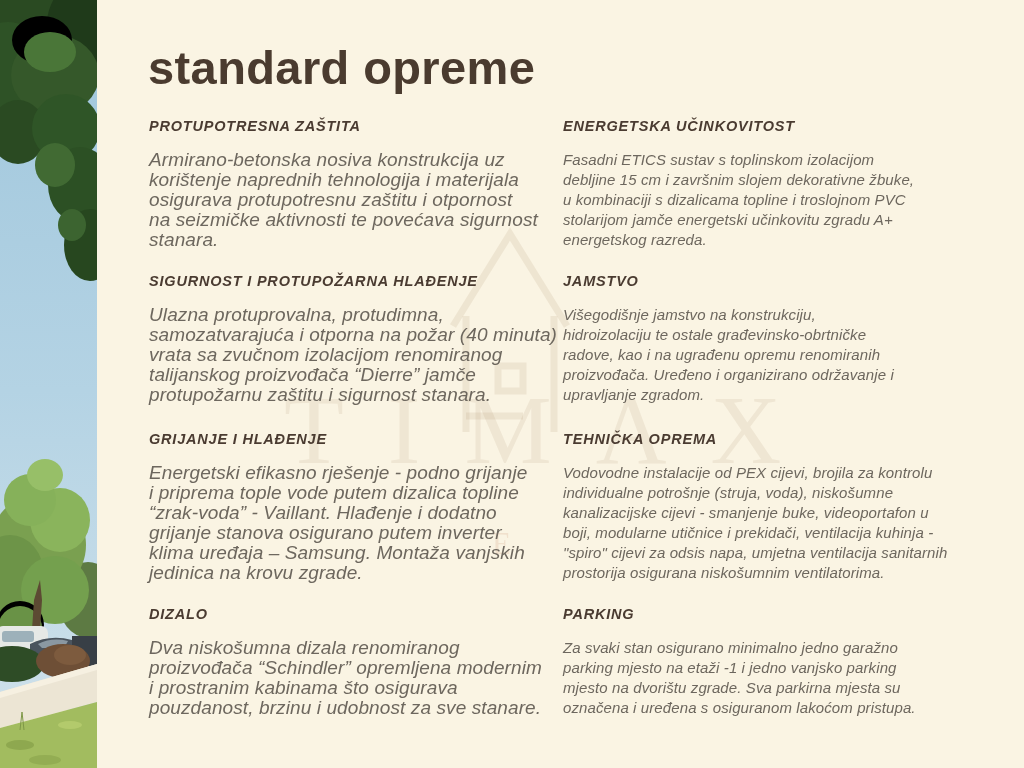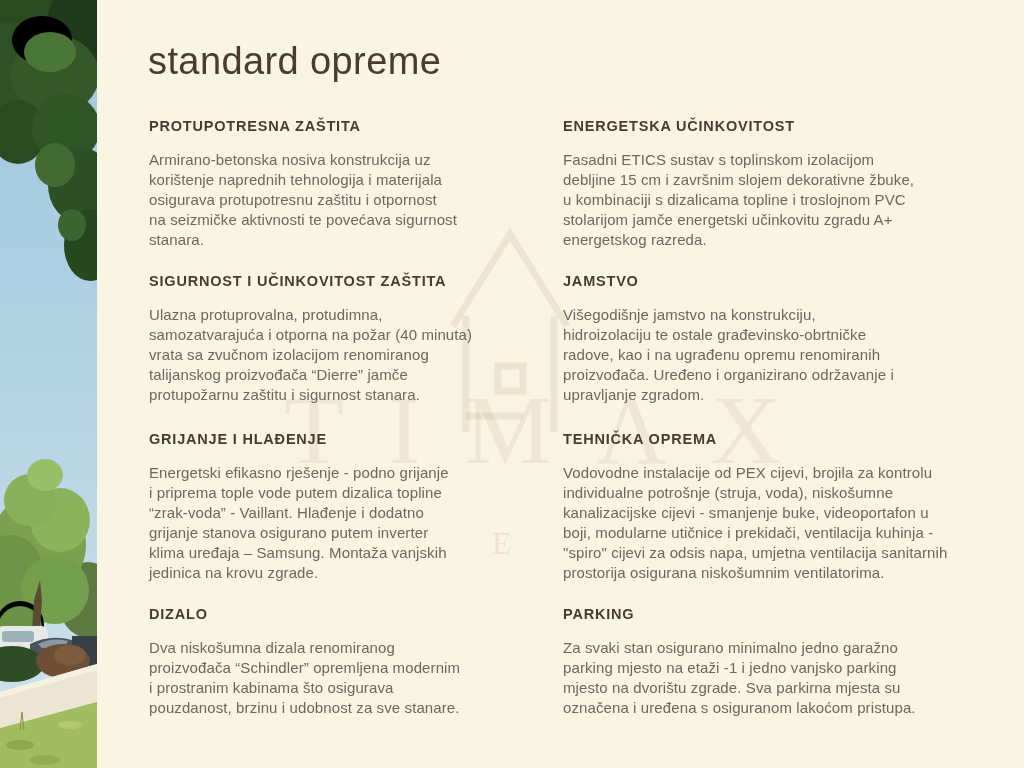--- a/index.html
+++ b/index.html
@@ -4,26 +4,26 @@
 <style>
   html,body { margin:0; padding:0; background:#e8e8e8; }
   .slide {
     position:relative; width:1024px; height:768px;
     background:#faf4e3; overflow:hidden;
     font-family:"Liberation Sans", sans-serif;
   }
   .photo-strip { position:absolute; left:0; top:0; width:97px; height:768px; display:block; }
   .title {
     position:absolute; left:148px; top:40px; margin:0;
-    font-size:38px; font-weight:400; letter-spacing:.4px; color:#4a3b2f;
+    font-size:47px; font-weight:700; letter-spacing:.4px; color:#4a3b2f;
   }
-  .sec { position:absolute; }
+  .sec { position:absolute;font-style:italic; }
   .sec .h { margin:0; font-size:14.5px; font-weight:bold; letter-spacing:.8px; color:#4a3b31; }
   .sec .b {
-    margin:16px 0 0; font-size:15px; line-height:20px; letter-spacing:.1px;
+    margin:16px 0 0; font-size:19px; line-height:20px; letter-spacing:.1px;
     color:#6d675e; white-space:pre-line;
   }
   .col-l { left:149px; width:420px; }
   .col-r { left:563px; width:478px; }
   .col-r .b { font-size:15px; }
   .row-1 { top:118px; } .row-2 { top:273px; } .row-3 { top:431px; } .row-4 { top:606px; }
   .wm-logo { position:absolute; left:445px; top:226px; }
   .wm-text {
     position:absolute; left:284px; top:374px;
     font-family:"Liberation Serif", serif; font-size:98px; letter-spacing:44px;
@@ -124,21 +124,21 @@
 
   <div class="sec col-l row-1">
     <p class="h">PROTUPOTRESNA ZAŠTITA</p>
     <p class="b">Armirano-betonska nosiva konstrukcija uz
 korištenje naprednih tehnologija i materijala
 osigurava protupotresnu zaštitu i otpornost
 na seizmičke aktivnosti te povećava sigurnost
 stanara.</p>
   </div>
   <div class="sec col-l row-2">
-    <p class="h">SIGURNOST I UČINKOVITOST ZAŠTITA</p>
+    <p class="h">SIGURNOST I PROTUPOŽARNA HLAĐENJE</p>
     <p class="b">Ulazna protuprovalna, protudimna,
 samozatvarajuća i otporna na požar (40 minuta)
 vrata sa zvučnom izolacijom renomiranog
 talijanskog proizvođača “Dierre” jamče
 protupožarnu zaštitu i sigurnost stanara.</p>
   </div>
   <div class="sec col-l row-4">
     <p class="h">DIZALO</p>
     <p class="b">Dva niskošumna dizala renomiranog
 proizvođača “Schindler” opremljena modernim

